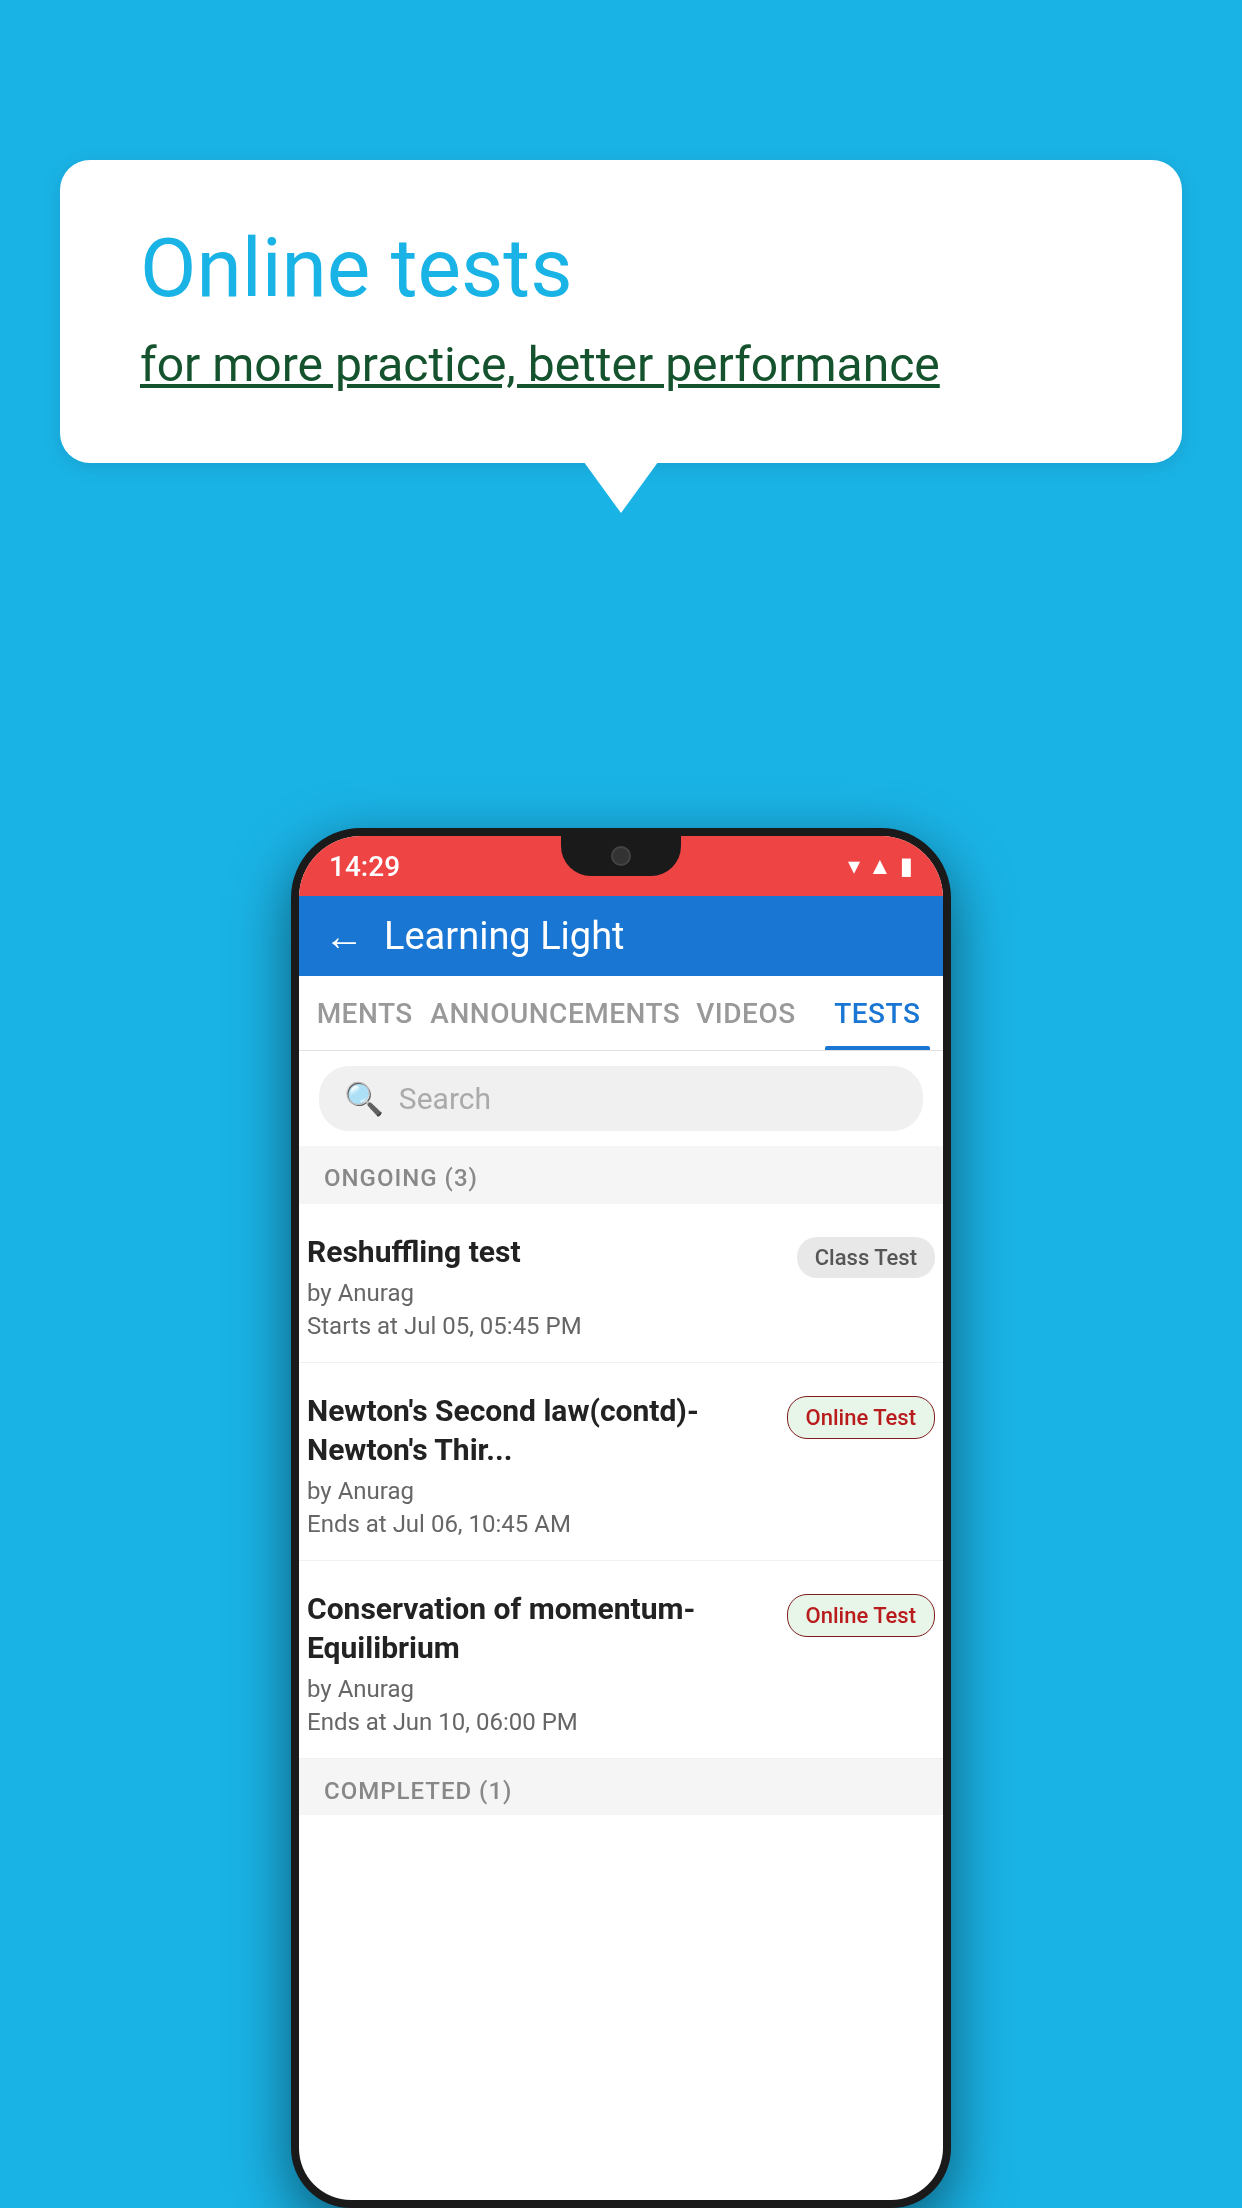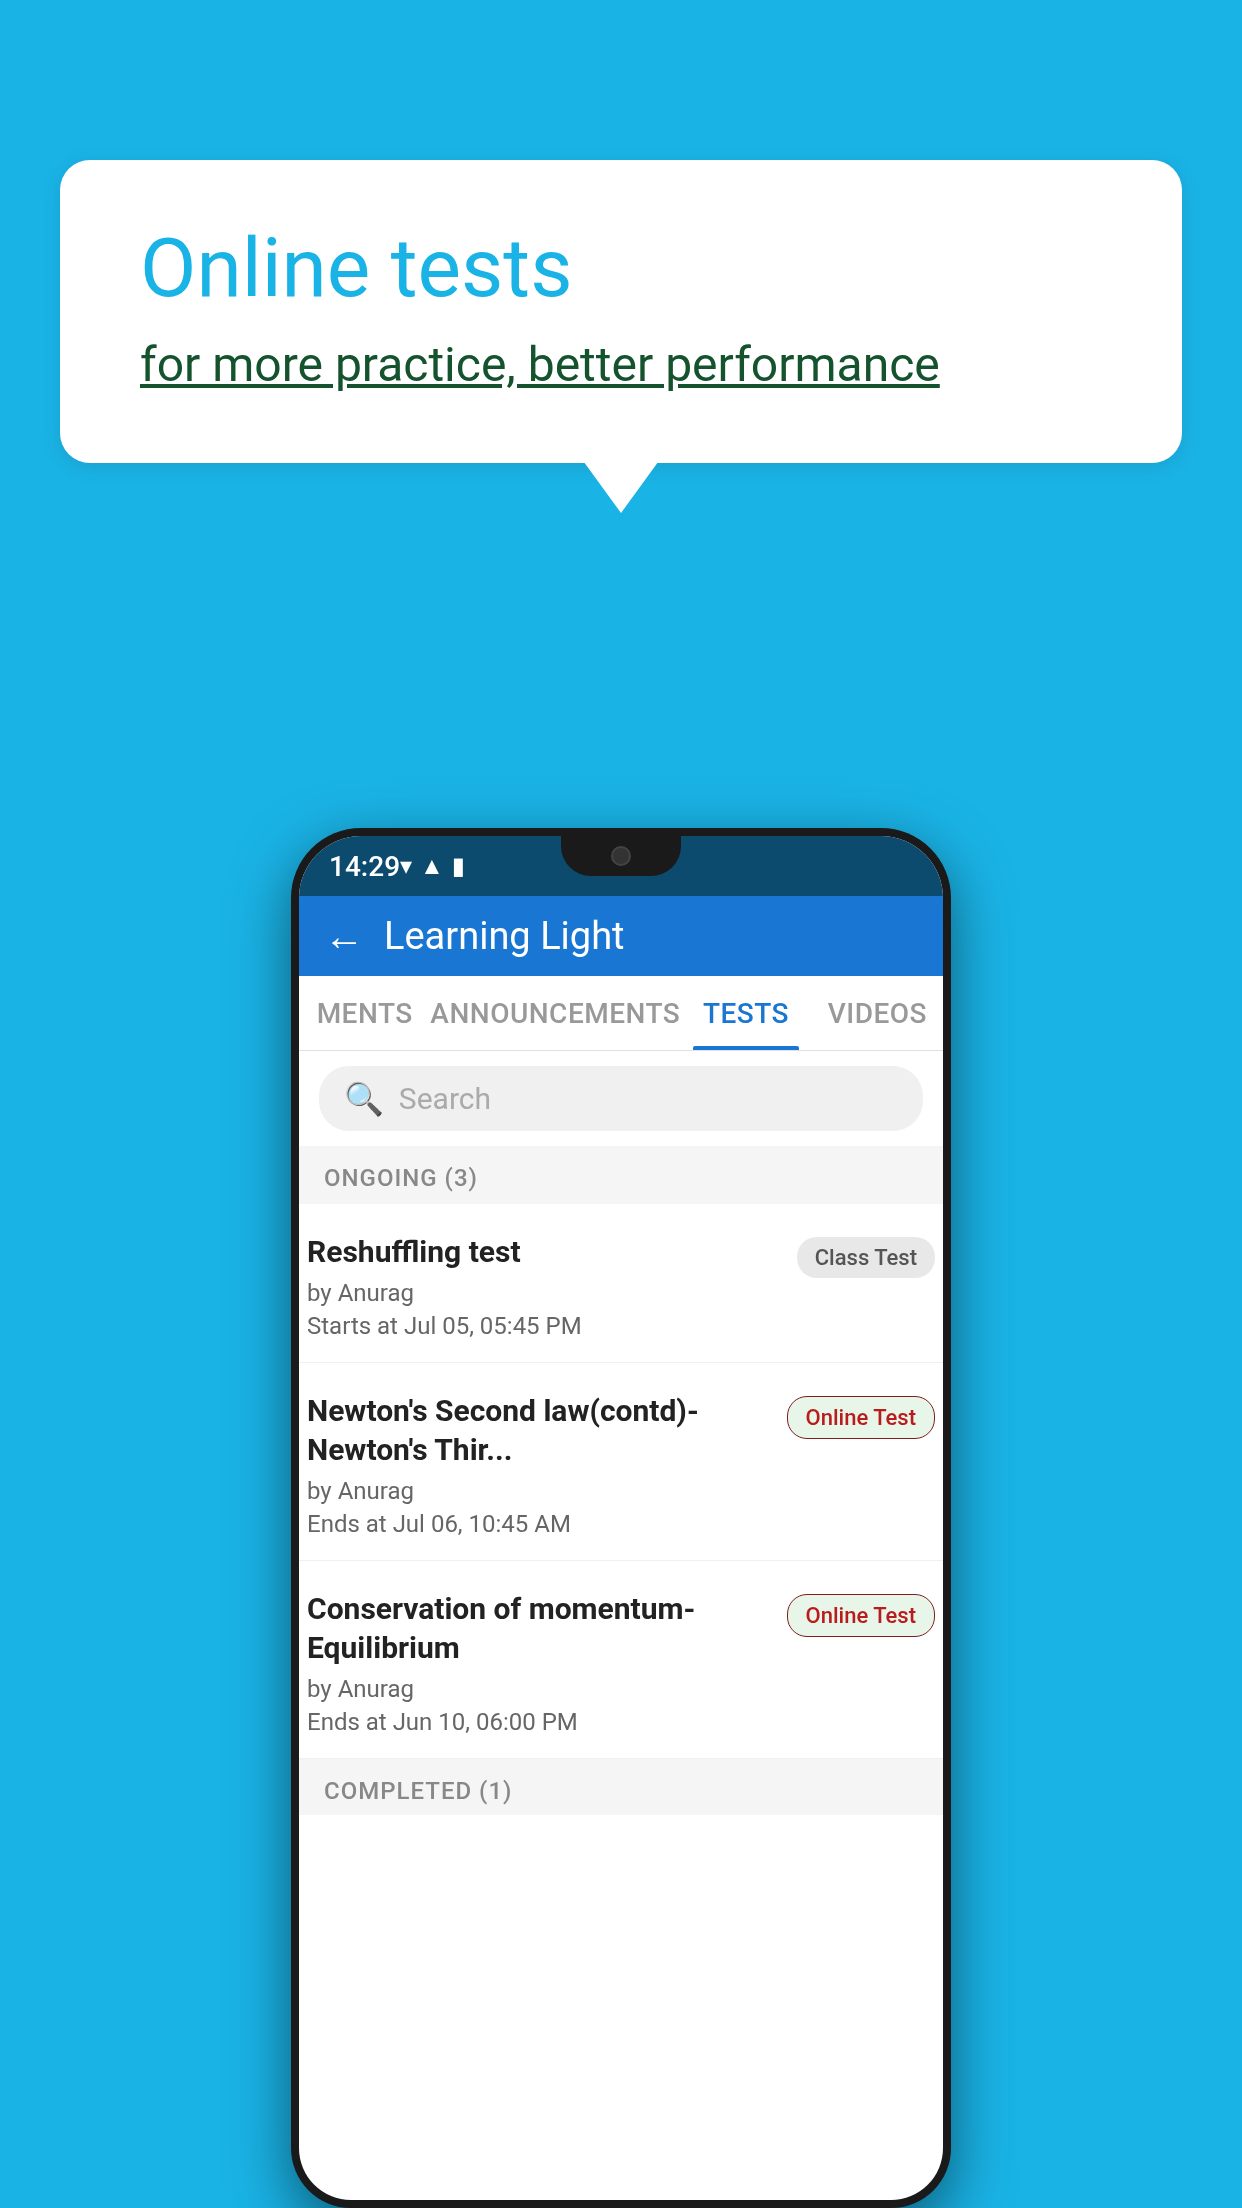--- a/index.html
+++ b/index.html
@@ -72,24 +72,24 @@
       height: 1380px;
       background: #1a1a1a;
       border-radius: 70px 70px 60px 60px;
       box-shadow: 0 20px 60px rgba(0,0,0,0.5);
       overflow: hidden;
     }
 
     
     .phone-status-bar {
       height: 60px;
-      background: #0c4a6e;
-      display: flex;
-      align-items: center;
-      justify-content: flex-start;
+      background: #ef4444;
+      display: flex;
+      align-items: center;
+      justify-content: space-between;
       padding: 0 30px;
       position: relative;
       z-index: 10;
     }
 
     .status-time {
       color: white;
       font-size: 28px;
       font-weight: 500;
     }
@@ -351,25 +351,25 @@
       <span class="app-title">Learning Light</span>
     </div>
 
     <div class="tabs-bar">
       <div class="tab-item">
         <span>MENTS</span>
       </div>
       <div class="tab-item">
         <span>ANNOUNCEMENTS</span>
       </div>
+      <div class="tab-item">
+        <span>VIDEOS</span>
+      </div>
       <div class="tab-item active">
         <span>TESTS</span>
-      </div>
-      <div class="tab-item">
-        <span>VIDEOS</span>
       </div>
     </div>
 
     <div class="phone-screen-content">
 
       <div class="search-bar-container">
         <div class="search-bar">
           <span class="search-icon">🔍</span>
           <span class="search-placeholder">Search</span>
         </div>

